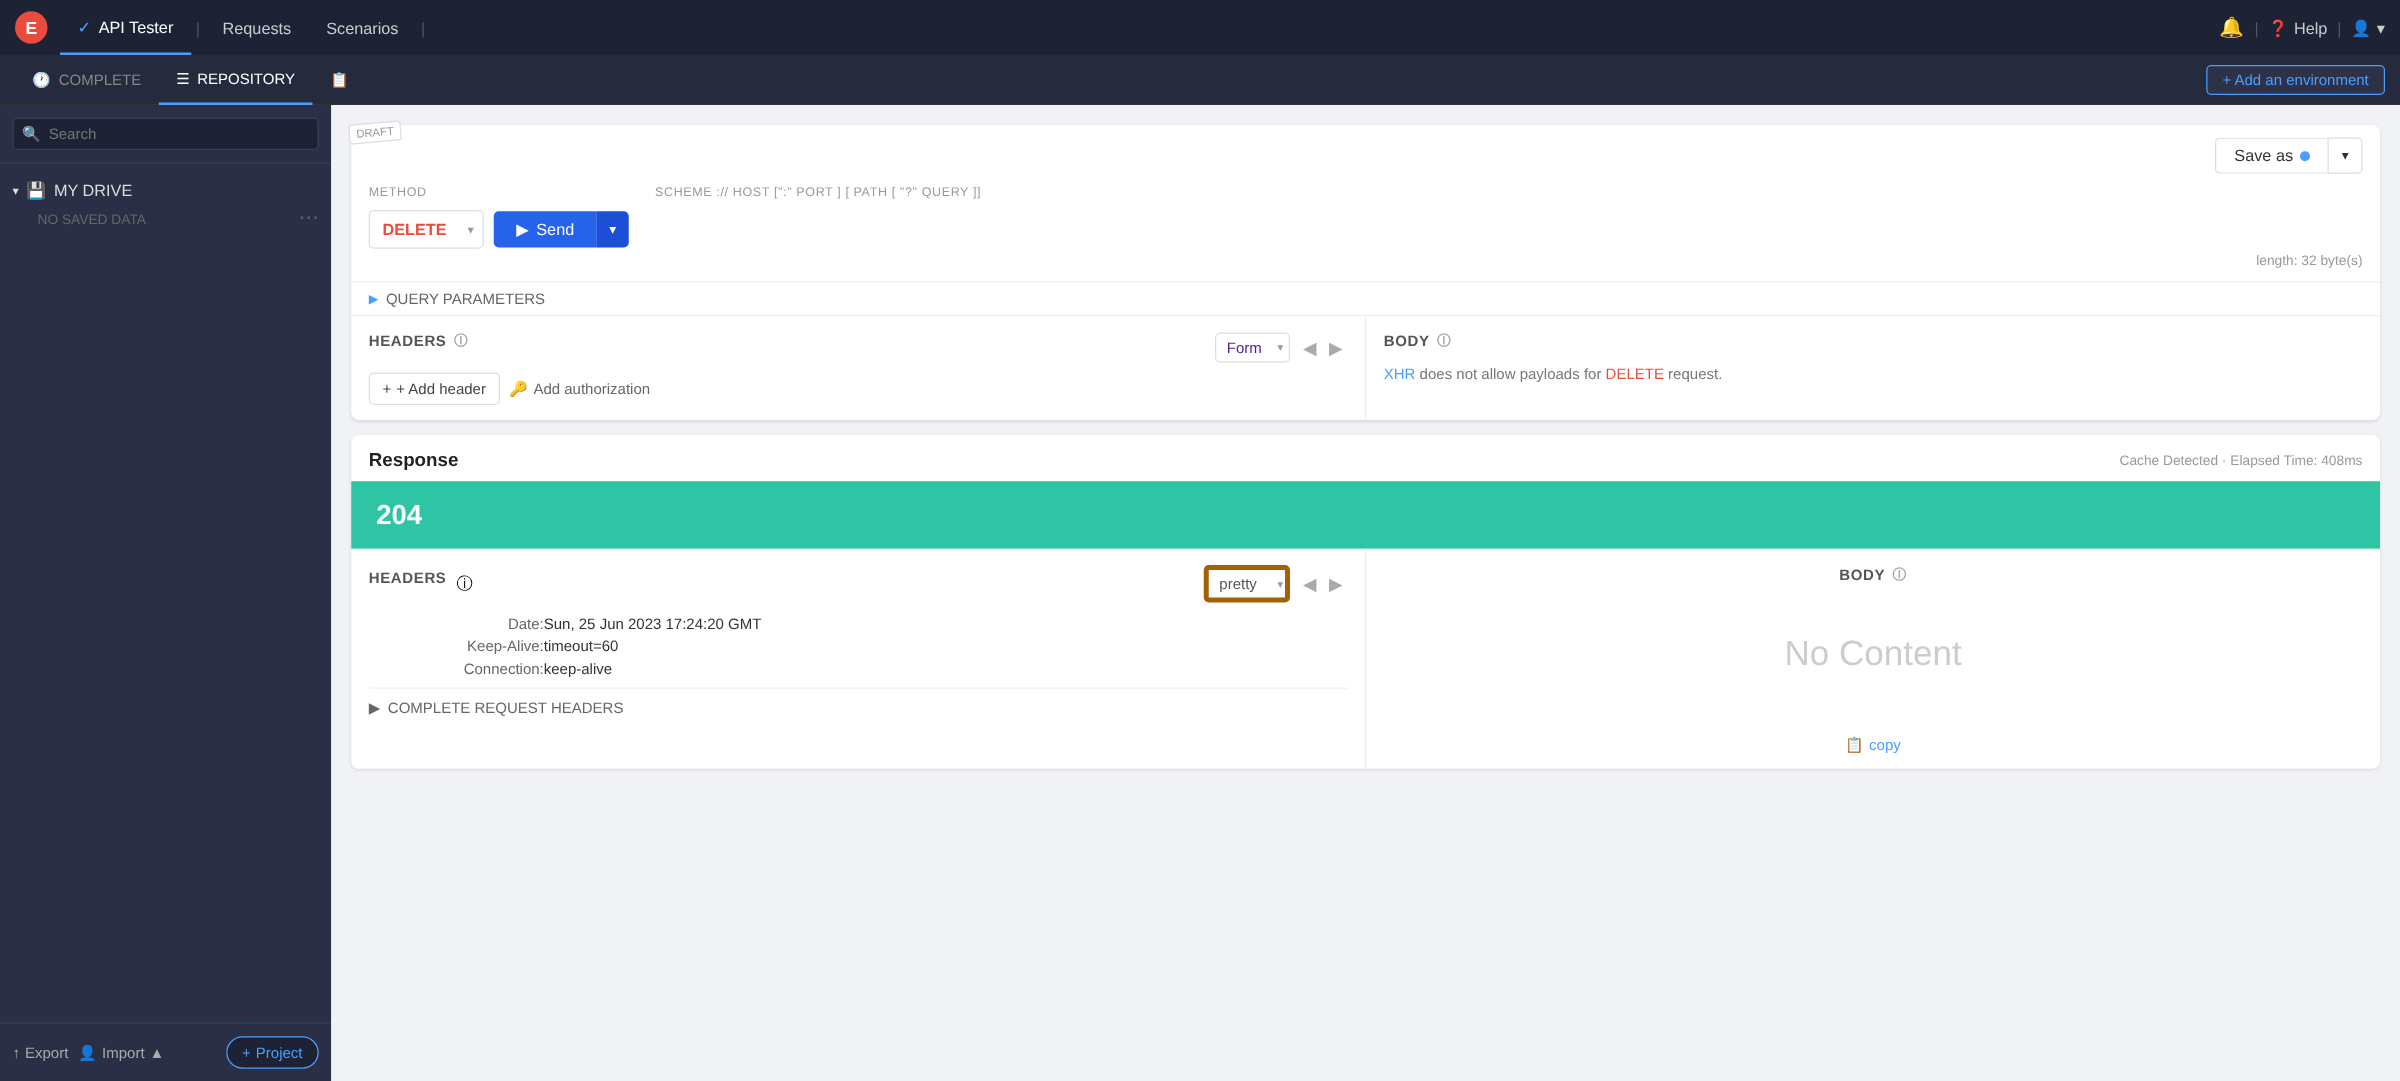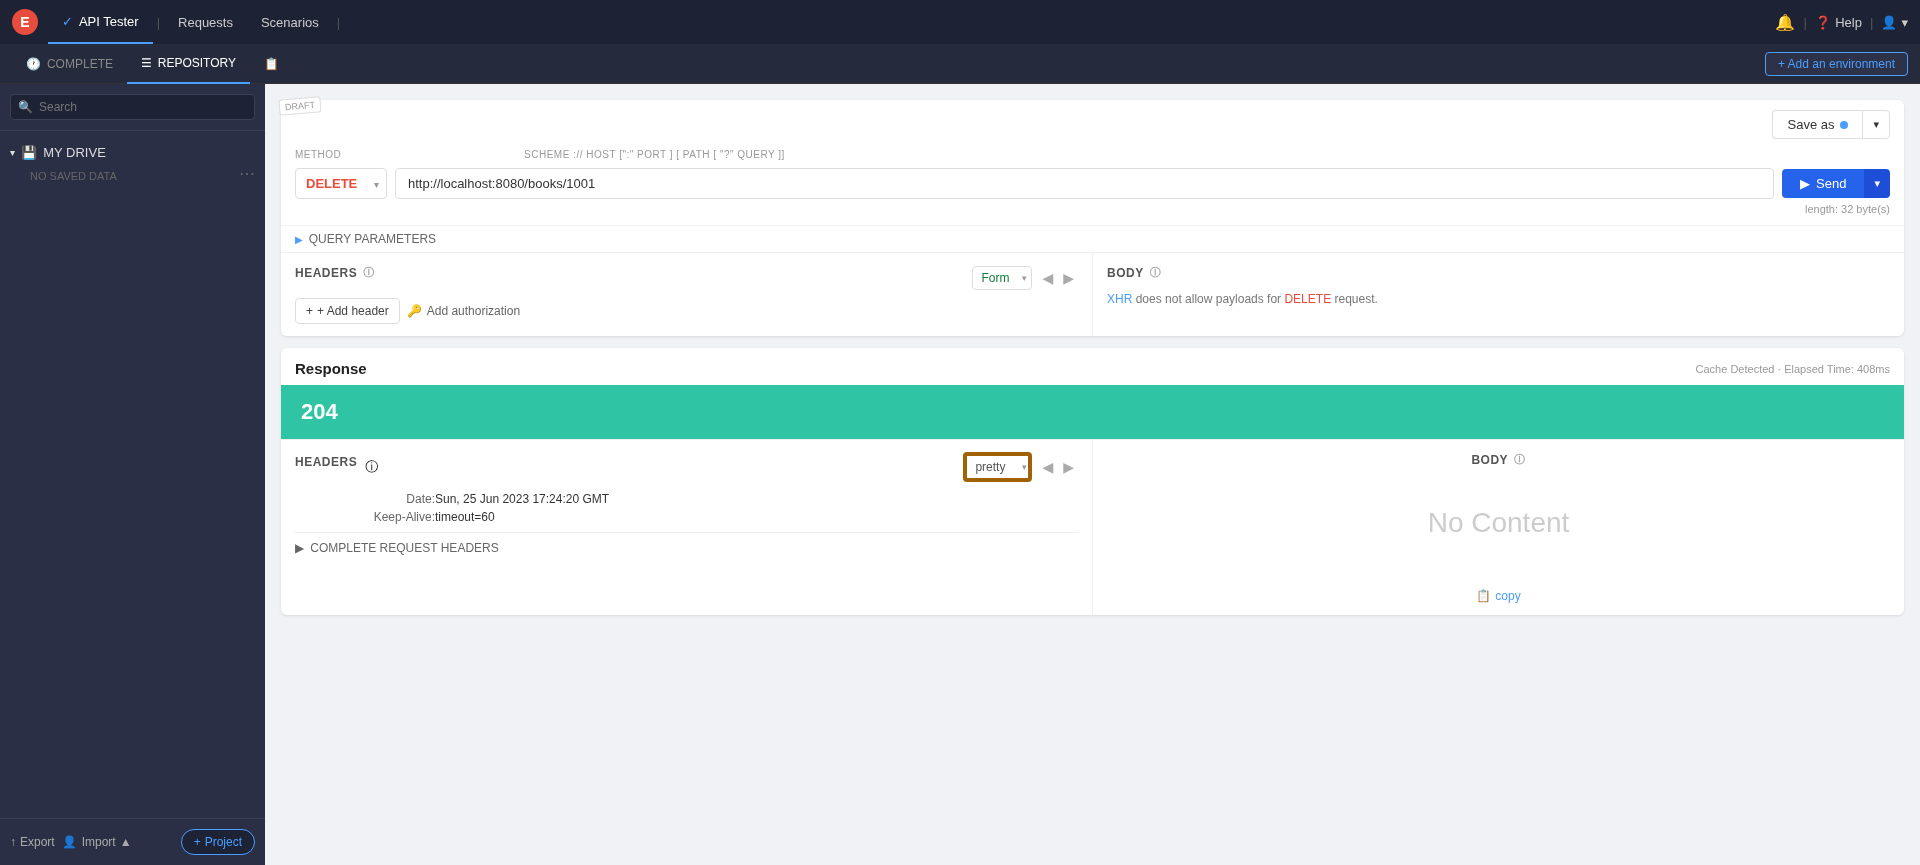--- a/index.html
+++ b/index.html
@@ -342,21 +342,21 @@
     }
     .panel-title .info-icon {
       color: #aaa; font-size: 11px;
     }
     .form-select {
       background: #fff;
       border: 1px solid #ddd;
       border-radius: 4px;
       padding: 4px 22px 4px 8px;
       font-size: 12px;
-      color: #15803d;
+      color: #4c1d95;
       cursor: pointer;
       appearance: none;
       position: relative;
       outline: none;
     }
     .form-select-wrap {
       position: relative;
     }
     .form-select-wrap .sel-arrow {
       position: absolute; right: 6px; top: 50%;
@@ -609,21 +609,20 @@
         <div class="method-url-inputs">
           <div class="method-select-wrap">
             <select class="method-select">
               <option>DELETE</option>
               <option>GET</option>
               <option>POST</option>
               <option>PUT</option>
             </select>
             <span class="method-arrow">▾</span>
           </div>
-          <input class="url-input" type="text" value="http://localhost:8080/books/1001" style="">
           <div class="send-btn-wrap">
             <button class="send-btn">
               <span>▶</span>
               <span>Send</span>
             </button>
             <button class="send-btn-arrow">▾</button>
           </div>
         </div>
         <div class="length-hint">length: 32 byte(s)</div>
       </div>
@@ -712,20 +711,24 @@
           </div>
           <div>
             <div class="header-data-row">
               <span class="header-key">Date:</span>
               <span class="header-val">Sun, 25 Jun 2023 17:24:20 GMT</span>
             </div>
             <div class="header-data-row">
               <span class="header-key">Keep-Alive:</span>
               <span class="header-val">timeout=60</span>
             </div>
+            <div class="header-data-row">
+              <span class="header-key">Connection:</span>
+              <span class="header-val">keep-alive</span>
+            </div>
           </div>
           <div class="complete-req-row">
             <span>▶</span>
             <span>COMPLETE REQUEST HEADERS</span>
           </div>
         </div>
 
         <div class="resp-body-panel">
           <div class="panel-title">
             <span>BODY</span>

